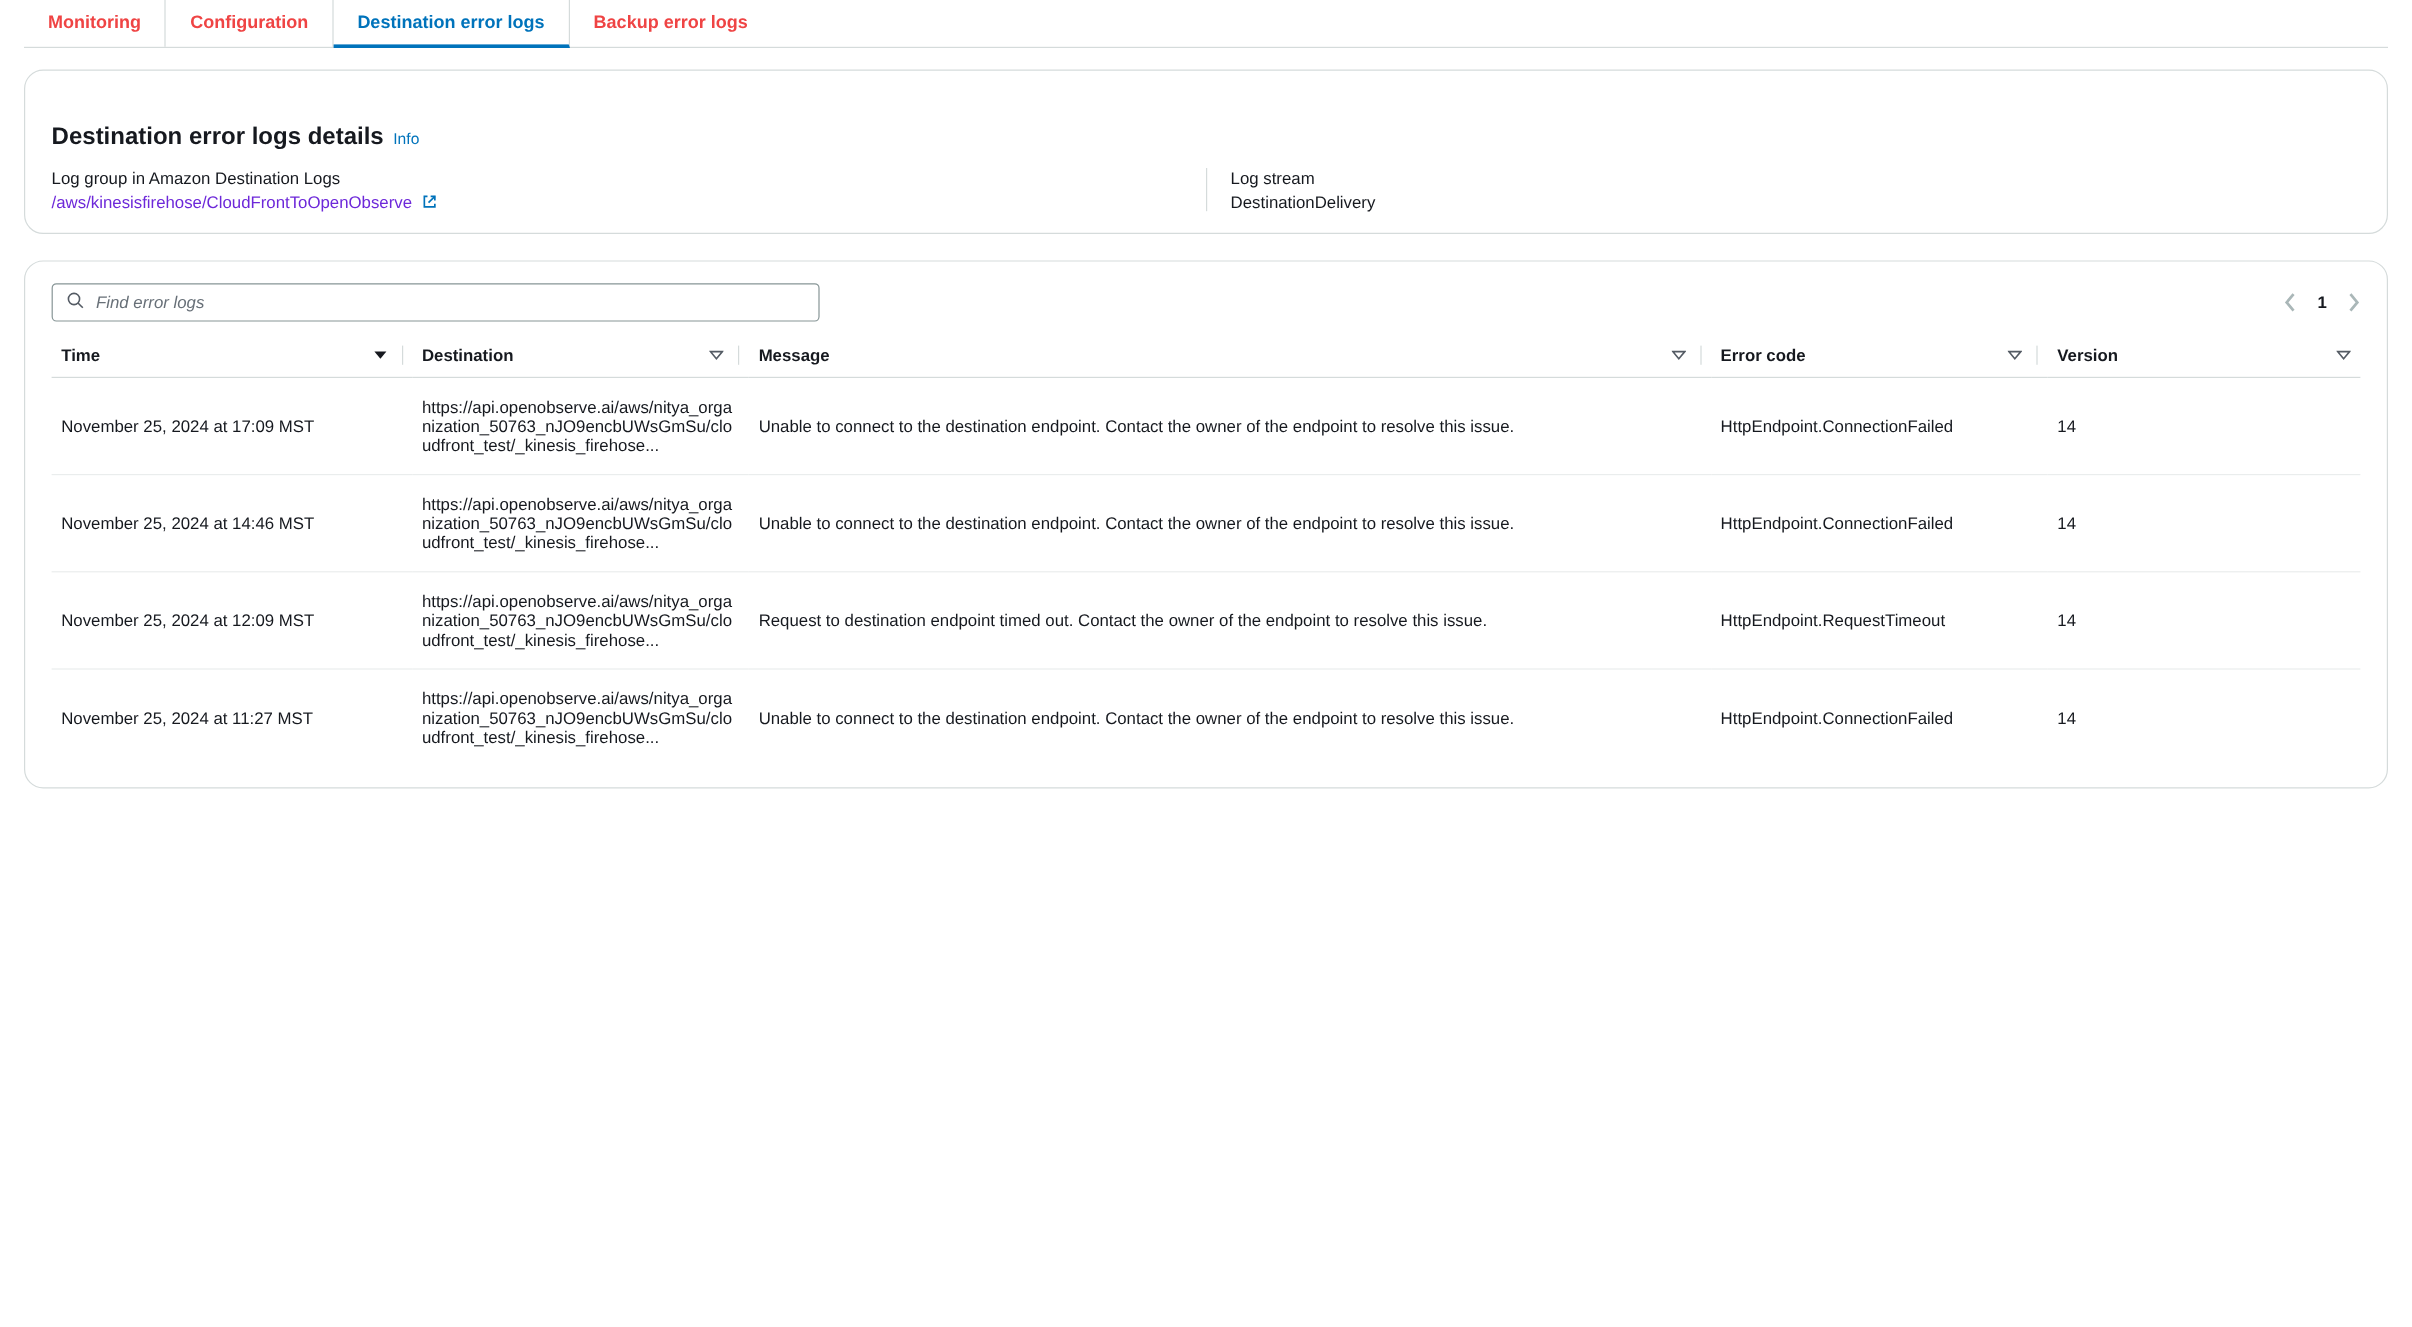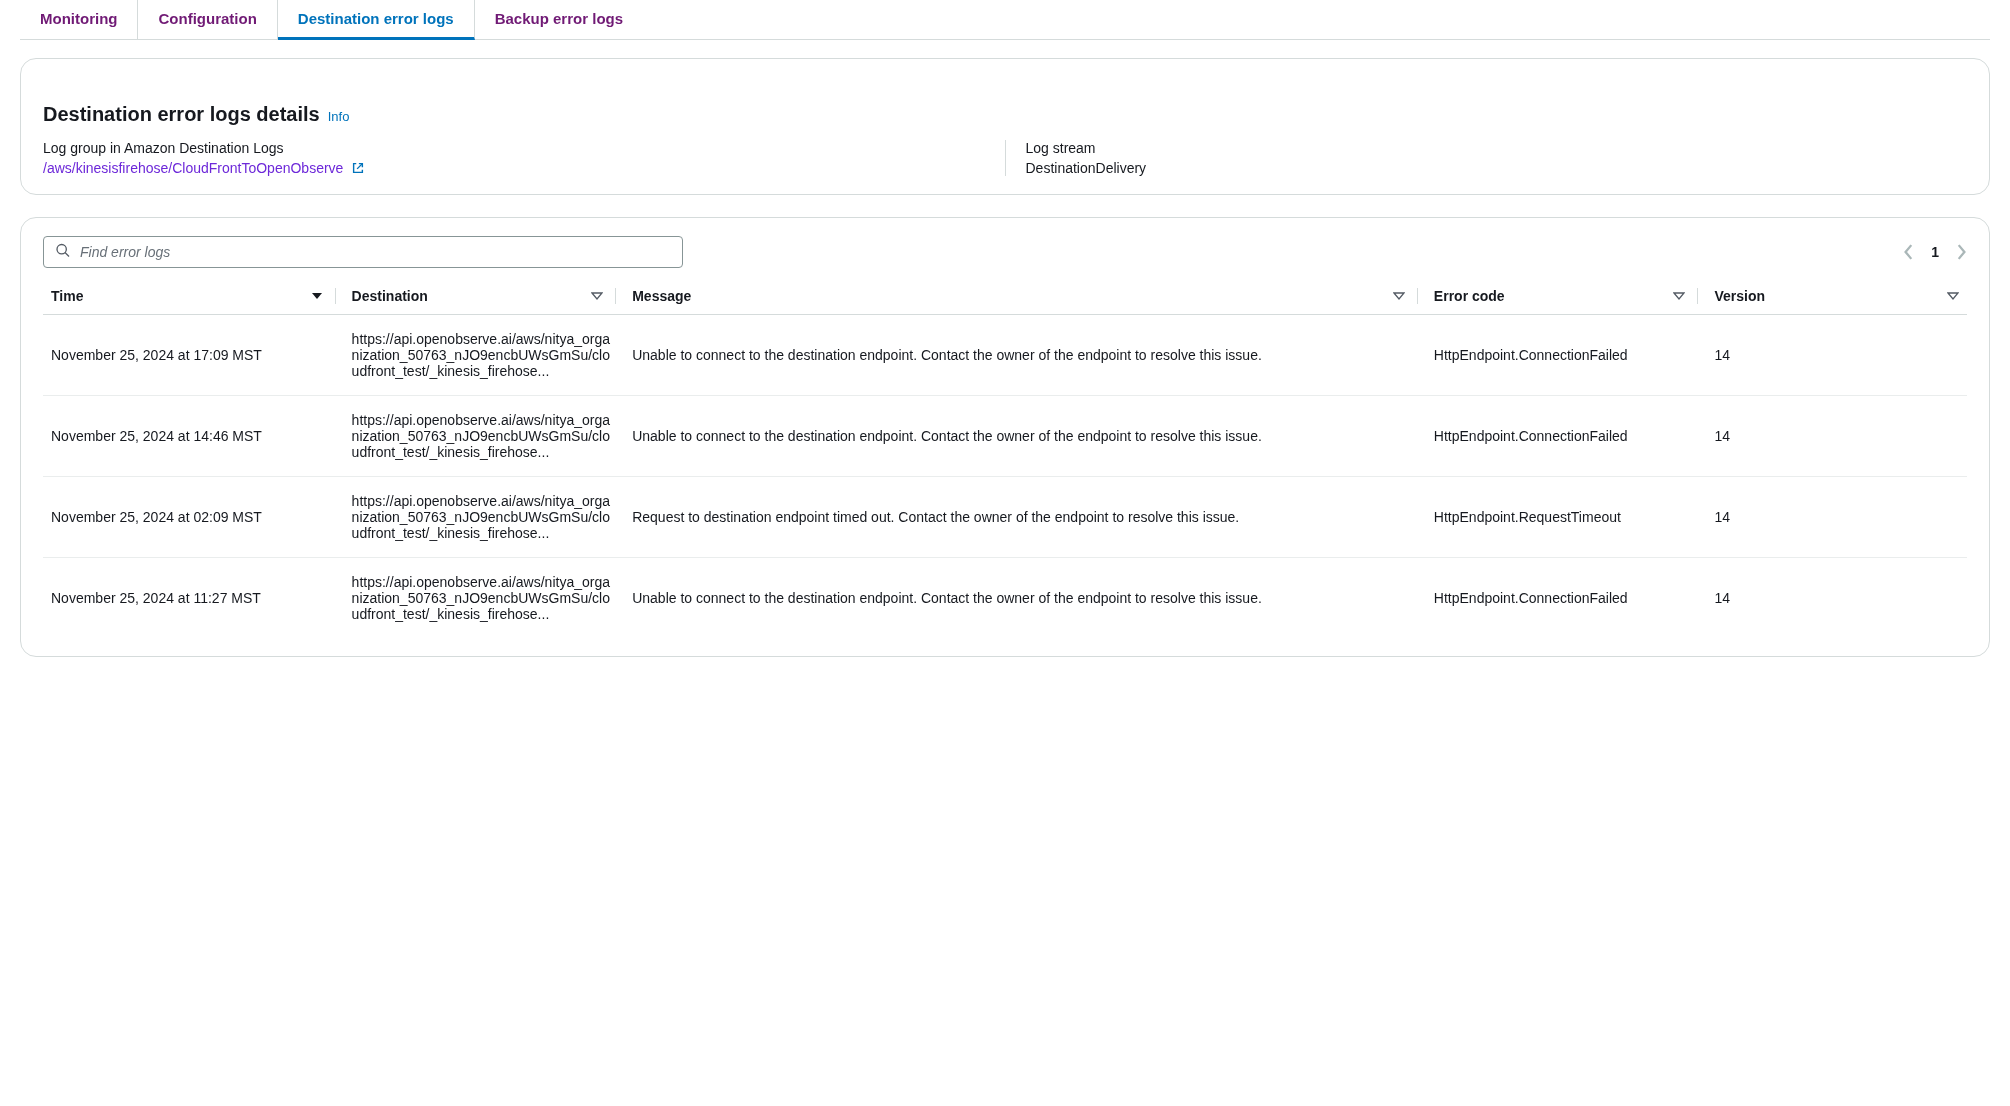--- a/index.html
+++ b/index.html
@@ -16,21 +16,21 @@
     }
     
     .tabs {
       display: flex;
       border-bottom: 1px solid #d5dbdb;
       margin-bottom: 18px;
     }
     .tab {
       padding: 10px 20px;
       font-weight: 700;
-      color: #701a75;
+      color: #ef4444;
       cursor: pointer;
       border-right: 1px solid #d5dbdb;
       font-size: 15px;
     }
     .tab:last-child {
       border-right: none;
     }
     .tab.active {
       color: #0073bb;
       border-bottom: 3px solid #0073bb;
@@ -332,21 +332,21 @@
         <td>14</td>
       </tr>
       <tr>
         <td>November 25, 2024 at 14:46 MST</td>
         <td>https://api.openobserve.ai/aws/nitya_organization_50763_nJO9encbUWsGmSu/cloudfront_test/_kinesis_firehose...</td>
         <td>Unable to connect to the destination endpoint. Contact the owner of the endpoint to resolve this issue.</td>
         <td>HttpEndpoint.ConnectionFailed</td>
         <td>14</td>
       </tr>
       <tr>
-        <td>November 25, 2024 at 02:09 MST</td>
+        <td>November 25, 2024 at 12:09 MST</td>
         <td>https://api.openobserve.ai/aws/nitya_organization_50763_nJO9encbUWsGmSu/cloudfront_test/_kinesis_firehose...</td>
         <td>Request to destination endpoint timed out. Contact the owner of the endpoint to resolve this issue.</td>
         <td>HttpEndpoint.RequestTimeout</td>
         <td>14</td>
       </tr>
       <tr>
         <td>November 25, 2024 at 11:27 MST</td>
         <td>https://api.openobserve.ai/aws/nitya_organization_50763_nJO9encbUWsGmSu/cloudfront_test/_kinesis_firehose...</td>
         <td>Unable to connect to the destination endpoint. Contact the owner of the endpoint to resolve this issue.</td>
         <td>HttpEndpoint.ConnectionFailed</td>

